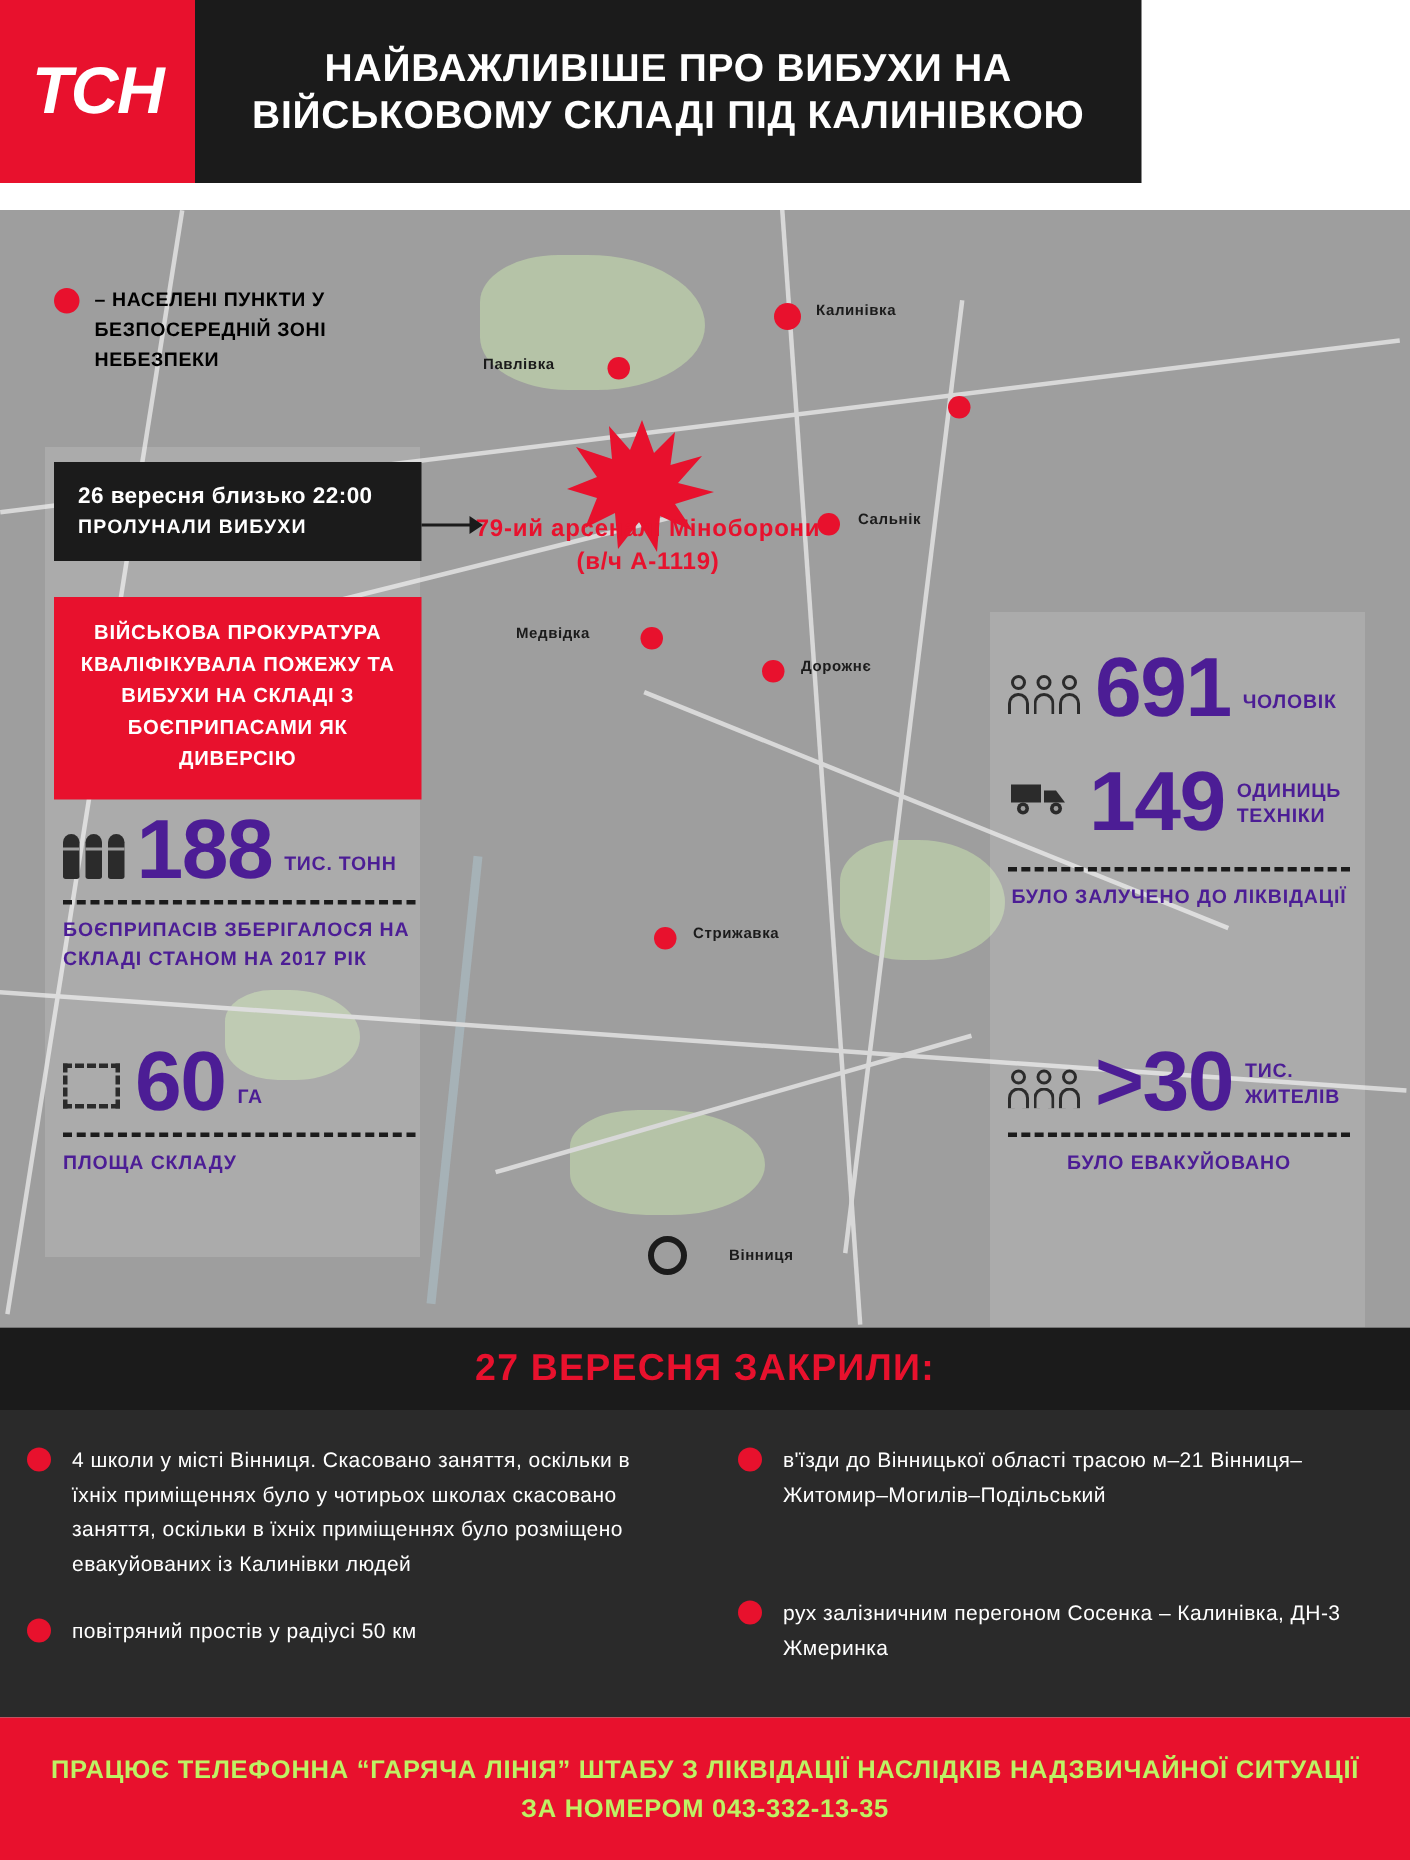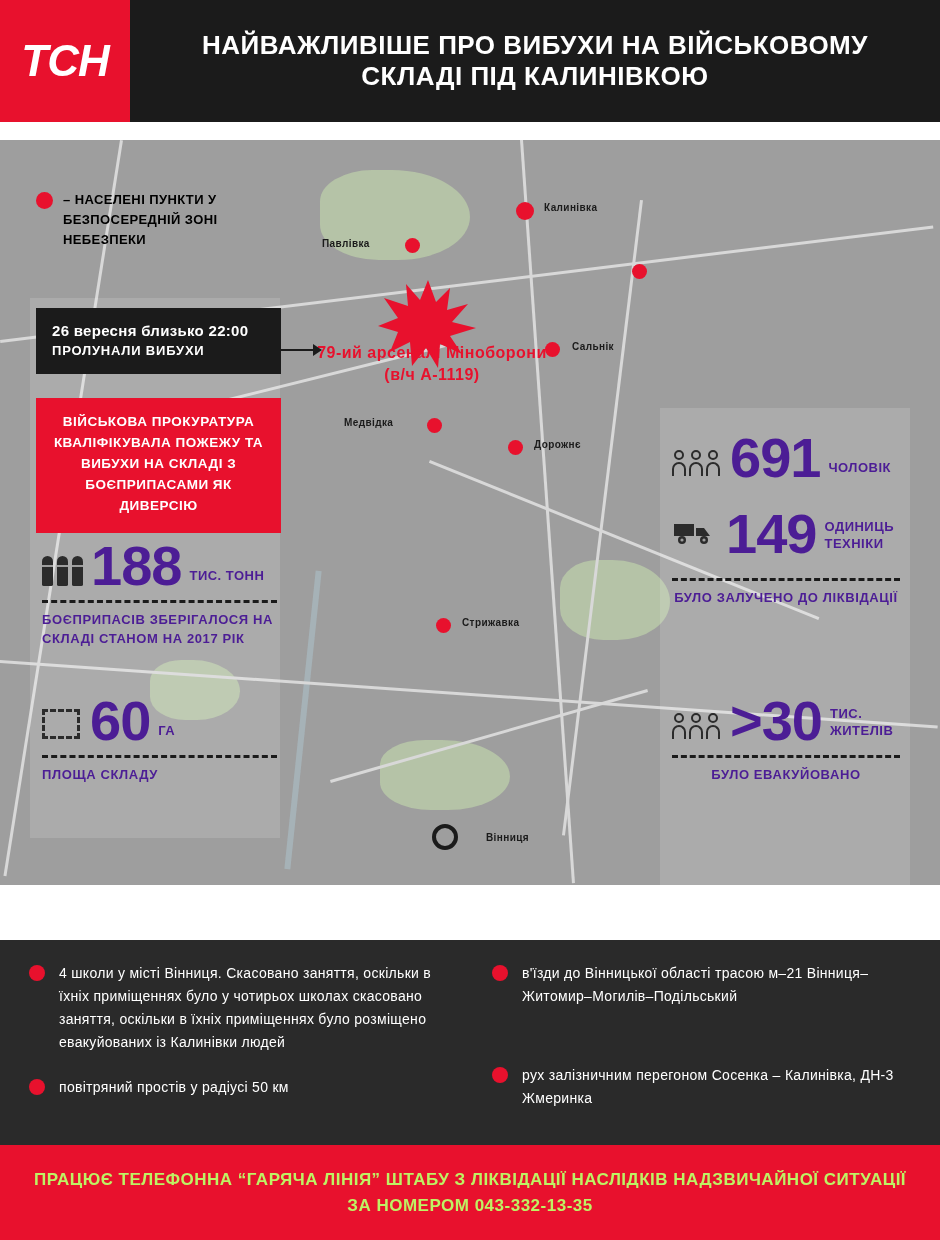--- a/index.html
+++ b/index.html
@@ -11,21 +11,21 @@
   }
   .page {
     position: relative;
     width: 940px; height: 1240px;
     background: #ffffff;
   }
 
   
   .header {
     position: absolute; top: 0; left: 0;
-    width: 940px; height: 122px;
+    width: 761px; height: 122px;
     background: #1b1b1b;
     display: flex; align-items: center;
   }
   .logo {
     width: 130px; height: 122px;
     background: #e8112d;
     display: flex; align-items: center; justify-content: center;
     flex: 0 0 130px;
   }
   .logo-text {
@@ -267,21 +267,21 @@
   }
 
   
   .closed-section {
     position: absolute;
     top: 940px; left: 0;
     width: 940px; height: 205px;
     background: #2a2a2a;
   }
   .col { position: absolute; }
-  .col-left { left: 29px; top: 22px; width: 430px; }
+  .col-left { left: 18px; top: 22px; width: 430px; }
   .col-right { left: 492px; top: 22px; width: 420px; }
   .bullet-item { display: flex; margin-bottom: 22px; }
   .bi-dot {
     width: 16px; height: 16px; background: #e8112d; border-radius: 50%;
     flex: 0 0 16px; margin-top: 3px;
   }
   .bi-text {
     margin-left: 14px;
     color: #ffffff;
     font-size: 14px;
@@ -466,20 +466,23 @@
         </div>
         <div class="big-num">&gt;30</div>
         <div class="unit">тис. жителів</div>
       </div>
       <div class="dashed"></div>
       <div class="stat-cap" style="text-align:center;">було евакуйовано</div>
     </div>
 
   </div>
 
+  <div class="closed-bar">
+    <span>27 ВЕРЕСНЯ ЗАКРИЛИ:</span>
+  </div>
 
   <div class="closed-section">
     <div class="col col-left">
       <div class="bullet-item">
         <div class="bi-dot"></div>
         <div class="bi-text">4 школи у місті Вінниця. Скасовано заняття, оскільки в їхніх приміщеннях було у чотирьох школах скасовано заняття, оскільки в їхніх приміщеннях було розміщено евакуйованих із Калинівки людей</div>
       </div>
       <div class="bullet-item" style="margin-top:18px;">
         <div class="bi-dot"></div>
         <div class="bi-text">повітряний простів у радіусі 50 км</div>

